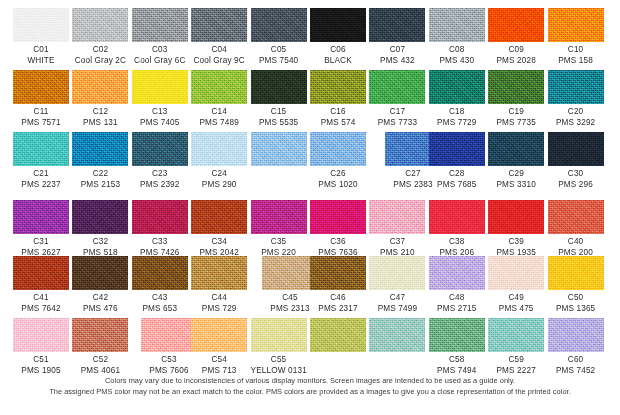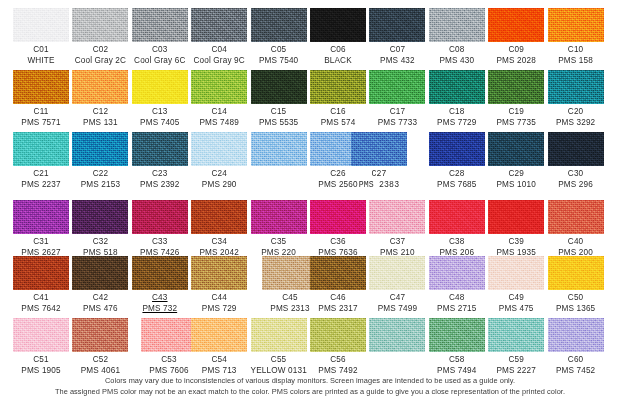--- a/index.html
+++ b/index.html
@@ -350,24 +350,24 @@
           <div class="noise2"></div>
         </div>
       </div>
       <div class="cell" style="left: 310px;">
         <div class="swatch" style="background: rgb(122, 174, 226);">
           <div class="noise"></div>
           <div class="noise2"></div>
         </div>
         <div class="labels">
           <span class="code">C26</span>
-          <span class="pms">PMS 2560</span>
-        </div>
-      </div>
-      <div class="cell" style="left: 351px; font-family: Liberation Mono, monospace;">
+          <span class="pms">PMS 1020</span>
+        </div>
+      </div>
+      <div class="cell" style="left: 385px;">
         <div class="swatch" style="background: rgb(63, 111, 190);">
           <div class="noise"></div>
           <div class="noise2"></div>
         </div>
         <div class="labels">
           <span class="code">C27</span>
           <span class="pms">PMS 2383</span>
         </div>
       </div>
       <div class="cell" style="left: 428.8px;">
@@ -380,21 +380,21 @@
           <span class="pms">PMS 7685</span>
         </div>
       </div>
       <div class="cell" style="left: 488.2px;">
         <div class="swatch" style="background: rgb(29, 61, 79);">
           <div class="noise"></div>
           <div class="noise2"></div>
         </div>
         <div class="labels">
           <span class="code">C29</span>
-          <span class="pms">PMS 1010</span>
+          <span class="pms">PMS 3310</span>
         </div>
       </div>
       <div class="cell" style="left: 547.6px;">
         <div class="swatch" style="background: rgb(27, 36, 48);">
           <div class="noise"></div>
           <div class="noise2"></div>
         </div>
         <div class="labels">
           <span class="code">C30</span>
           <span class="pms">PMS 296</span>
@@ -517,28 +517,28 @@
       <div class="cell" style="left: 72.4px;">
         <div class="swatch" style="background: rgb(74, 52, 32);">
           <div class="noise"></div>
           <div class="noise2"></div>
         </div>
         <div class="labels">
           <span class="code">C42</span>
           <span class="pms">PMS 476</span>
         </div>
       </div>
-      <div class="cell" style="left: 131.8px; text-decoration: underline;">
+      <div class="cell" style="left: 131.8px;">
         <div class="swatch" style="background: rgb(112, 73, 28);">
           <div class="noise"></div>
           <div class="noise2"></div>
         </div>
         <div class="labels">
           <span class="code">C43</span>
-          <span class="pms">PMS 732</span>
+          <span class="pms">PMS 653</span>
         </div>
       </div>
       <div class="cell" style="left: 191.2px;">
         <div class="swatch" style="background: rgb(179, 130, 63);">
           <div class="noise"></div>
           <div class="noise2"></div>
         </div>
         <div class="labels">
           <span class="code">C44</span>
           <span class="pms">PMS 729</span>
@@ -653,24 +653,20 @@
         </div>
         <div class="labels">
           <span class="code">C55</span>
           <span class="pms">YELLOW 0131</span>
         </div>
       </div>
       <div class="cell" style="left: 310px;">
         <div class="swatch" style="background: rgb(181, 188, 84);">
           <div class="noise"></div>
           <div class="noise2"></div>
-        </div>
-        <div class="labels">
-          <span class="code">C56</span>
-          <span class="pms">PMS 7492</span>
         </div>
       </div>
       <div class="cell" style="left: 369.4px;">
         <div class="swatch" style="background: rgb(143, 197, 187);">
           <div class="noise"></div>
           <div class="noise2"></div>
         </div>
       </div>
       <div class="cell" style="left: 428.8px;">
         <div class="swatch" style="background: rgb(100, 168, 120);">
@@ -700,14 +696,14 @@
         <div class="labels">
           <span class="code">C60</span>
           <span class="pms">PMS 7452</span>
         </div>
       </div>
     </div>
   </div>
 
 <div id="footer">
   <div>Colors may vary due to inconsistencies of various display monitors. Screen images are intended to be used as a guide only.</div>
-  <div>The assigned PMS color may not be an exact match to the color.  PMS colors are printed as a guide to give you a close representation of the printed color.</div>
+  <div>The assigned PMS color may not be an exact match to the color.  PMS colors are provided as a images to give you a close representation of the printed color.</div>
 </div>
 
 </body></html>

